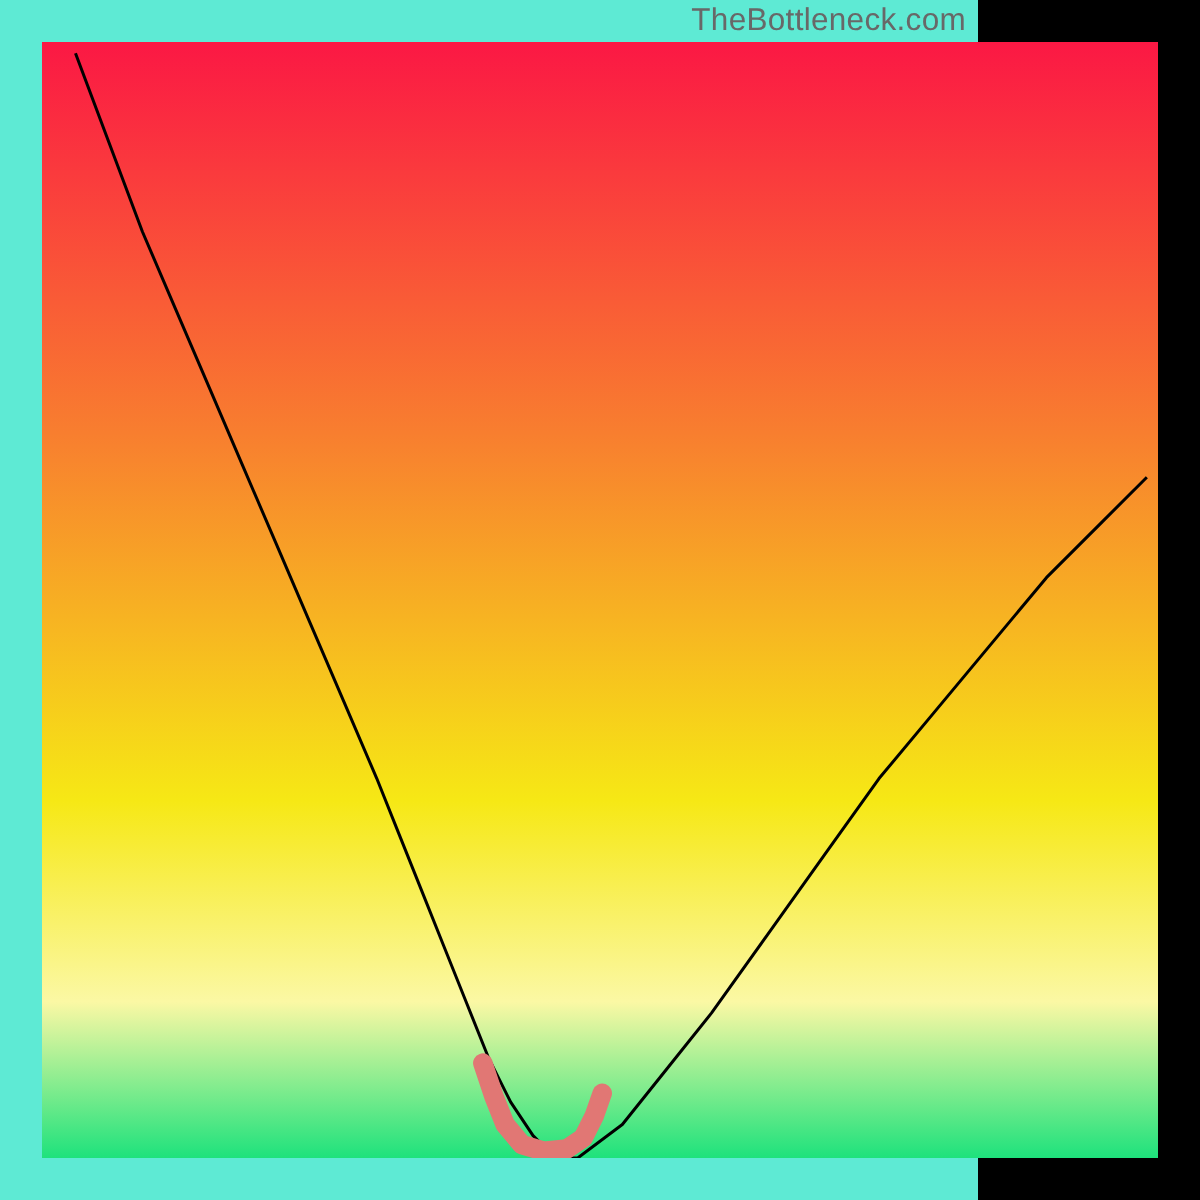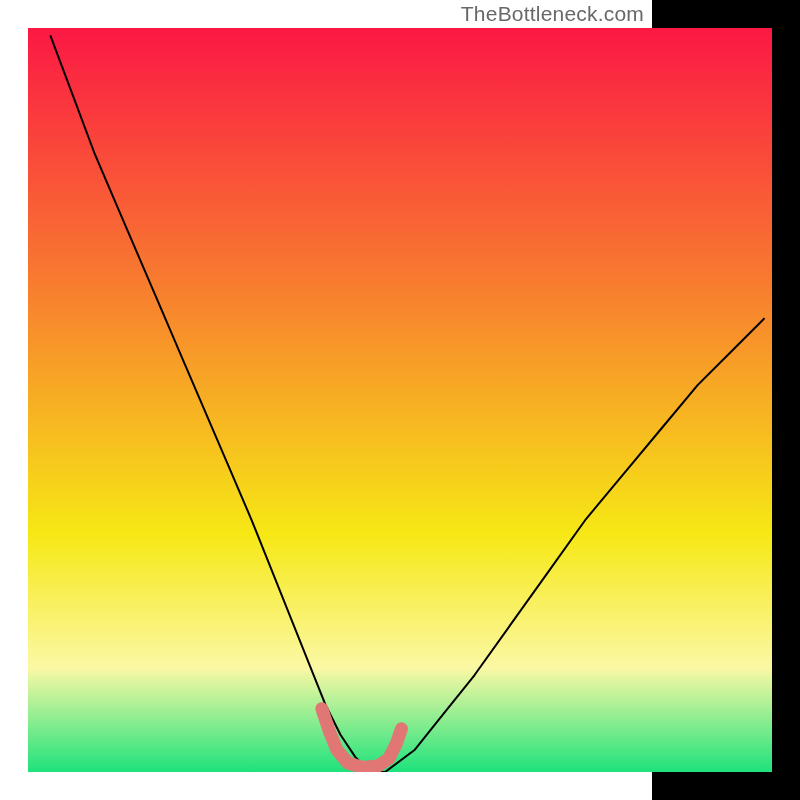--- a/index.html
+++ b/index.html
@@ -8,21 +8,21 @@
     width: 800px;
     height: 800px;
     background: #000;
     overflow: hidden;
     font-family: Arial, Helvetica, sans-serif;
   }
   .stage {
     position: relative;
     width: 652px;
     height: 800px;
-    background: #ffffff;
+    background: #5eead4;
   }
   .watermark {
     position: absolute;
     top: 2px;
     right: 8px;
     color: #686868;
     font-size: 21px;
     font-weight: 400;
     z-index: 10;
     letter-spacing: 0.2px;

